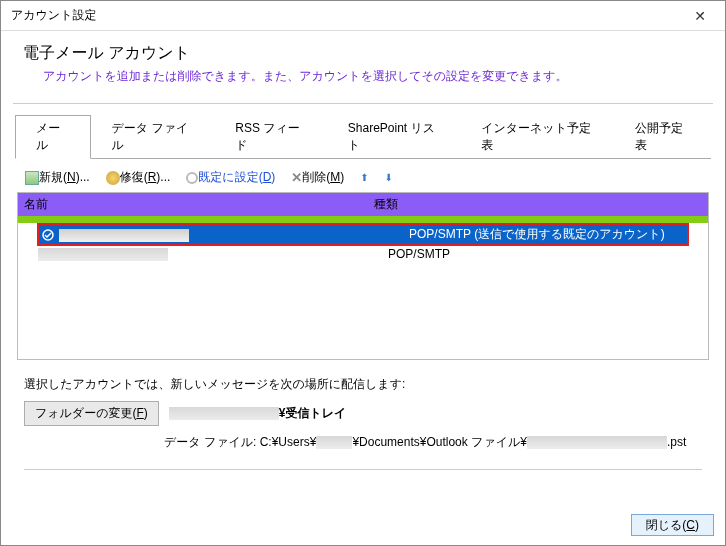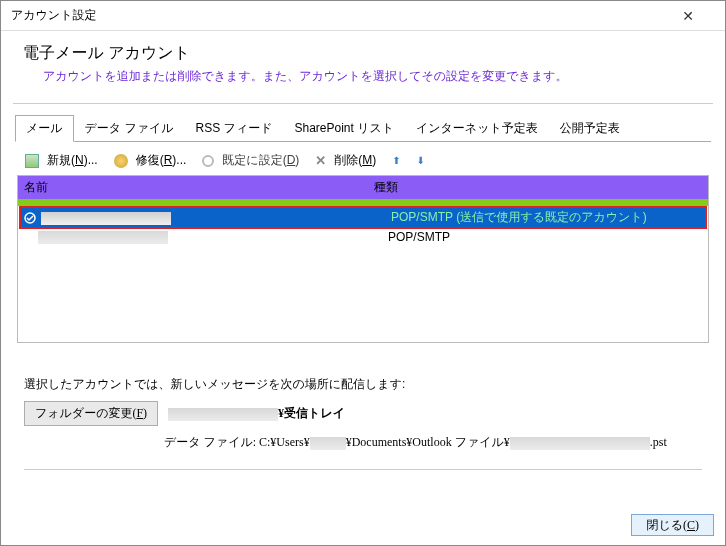--- a/index.html
+++ b/index.html
@@ -11,21 +11,21 @@
     color: #000;
     width: 726px;
     height: 546px;
     overflow: hidden;
     border: 1px solid #888;
   }
   .titlebar {
     display: flex;
     justify-content: space-between;
     align-items: center;
-    padding: 6px 20px 6px 10px;
+    padding: 6px 8px 6px 10px;
     border-bottom: 1px solid #ddd;
   }
   .close-btn {
     width: 34px;
     text-align: center;
     font-size: 14px;
     color: #333;
     cursor: pointer;
   }
   .header-section {
@@ -34,21 +34,21 @@
   .header-title { font-weight: normal; font-size: 16px; }
   .header-desc { font-size: 12px; padding-left: 20px; padding-top: 4px; color: #6d28d9; }
   .divider-h { border-top: 1px solid #ccc; margin: 4px 12px 0 12px; }
 
   .tabs {
     display: flex;
     margin: 10px 14px 0 14px;
     border-bottom: 1px solid #aaa;
   }
   .tab {
-    padding: 4px 10px;
+    padding: 4px 20px;
     border: 1px solid transparent;
     border-bottom: none;
     position: relative;
     top: 1px;
     cursor: pointer;
   }
   .tab.active {
     border-color: #aaa;
     background: #fff;
     border-bottom: 1px solid #fff;
@@ -56,25 +56,25 @@
 
   .toolbar {
     display: flex;
     align-items: center;
     gap: 4px;
     margin: 8px 18px 4px 18px;
   }
   .tbtn {
     display: flex;
     align-items: center;
-    gap: 8px;
+    gap: 0;
     padding: 2px 6px;
     cursor: pointer;
   }
-  .tbtn.disabled { color: #404040; cursor: default; text-align: center; }
+  .tbtn.disabled { color: #1d4ed8; cursor: default; text-align: center; }
   .icon {
     width: 14px; height: 14px; display: inline-block;
   }
   .icon-new { background: linear-gradient(#cce5c4,#8fc97a); border:1px solid #6a9; }
   .icon-repair { background: radial-gradient(circle,#f9d46b,#caa338); border-radius:50%; }
   .icon-change { background: linear-gradient(#f7e7b0,#d8a93a); border:1px solid #b98; }
   .icon-check-gray { border:2px solid #bbb; border-radius:50%; width:12px;height:12px;}
   .icon-delete { color:#888; font-weight:bold; font-size:13px; }
   .icon-up { color:#3a7ccc; font-size:10px; }
   .icon-down { color:#3a7ccc; font-size:10px; }
@@ -96,47 +96,47 @@
   }
   .col-name { flex: 0 0 350px; }
   .col-type { flex: 1; }
   .list-row {
     display: flex;
     align-items: center;
     padding: 1px 6px 1px 2px;
   }
   .list-row.selected {
     background: #0a63c8;
-    color: #86efac;
+    color: #ffffff;
     border: 2px solid #e02020;
-    margin: 0 1px;
+    margin: 0 19px;
   }
   .row-check {
     width: 14px; height:14px; margin-right:4px;
   }
   .redact {
     display:inline-block; height:13px; background: linear-gradient(#d8d8d8,#ececec);
     vertical-align: middle;
   }
 
   .lower {
     position: absolute;
     left: 0; right: 0; top: 366px;
     padding: 10px 24px 0 24px;
   }
-  .lower .row { display:flex; align-items:center; gap:10px; margin-top:8px;font-family:Liberation Serif, serif;}
+  .lower .row { display:flex; align-items:center; gap:10px; margin-top:8px;}
   .btn {
     border: 1px solid #adadad;
     background: #e9e9e9;
     padding: 3px 10px;
     cursor: pointer;
   }
   .footer {
     position: absolute;
-    right: 12px; bottom: 12px; font-family: Liberation Serif, serif;
+    right: 12px; bottom: 12px;
   }
   .close-main {
     border: 1px solid #7aa8d8;
     background: #e5f1fb;
     padding: 3px 14px;
     cursor: pointer;
   }
 </style>
 </head>
 <body>

